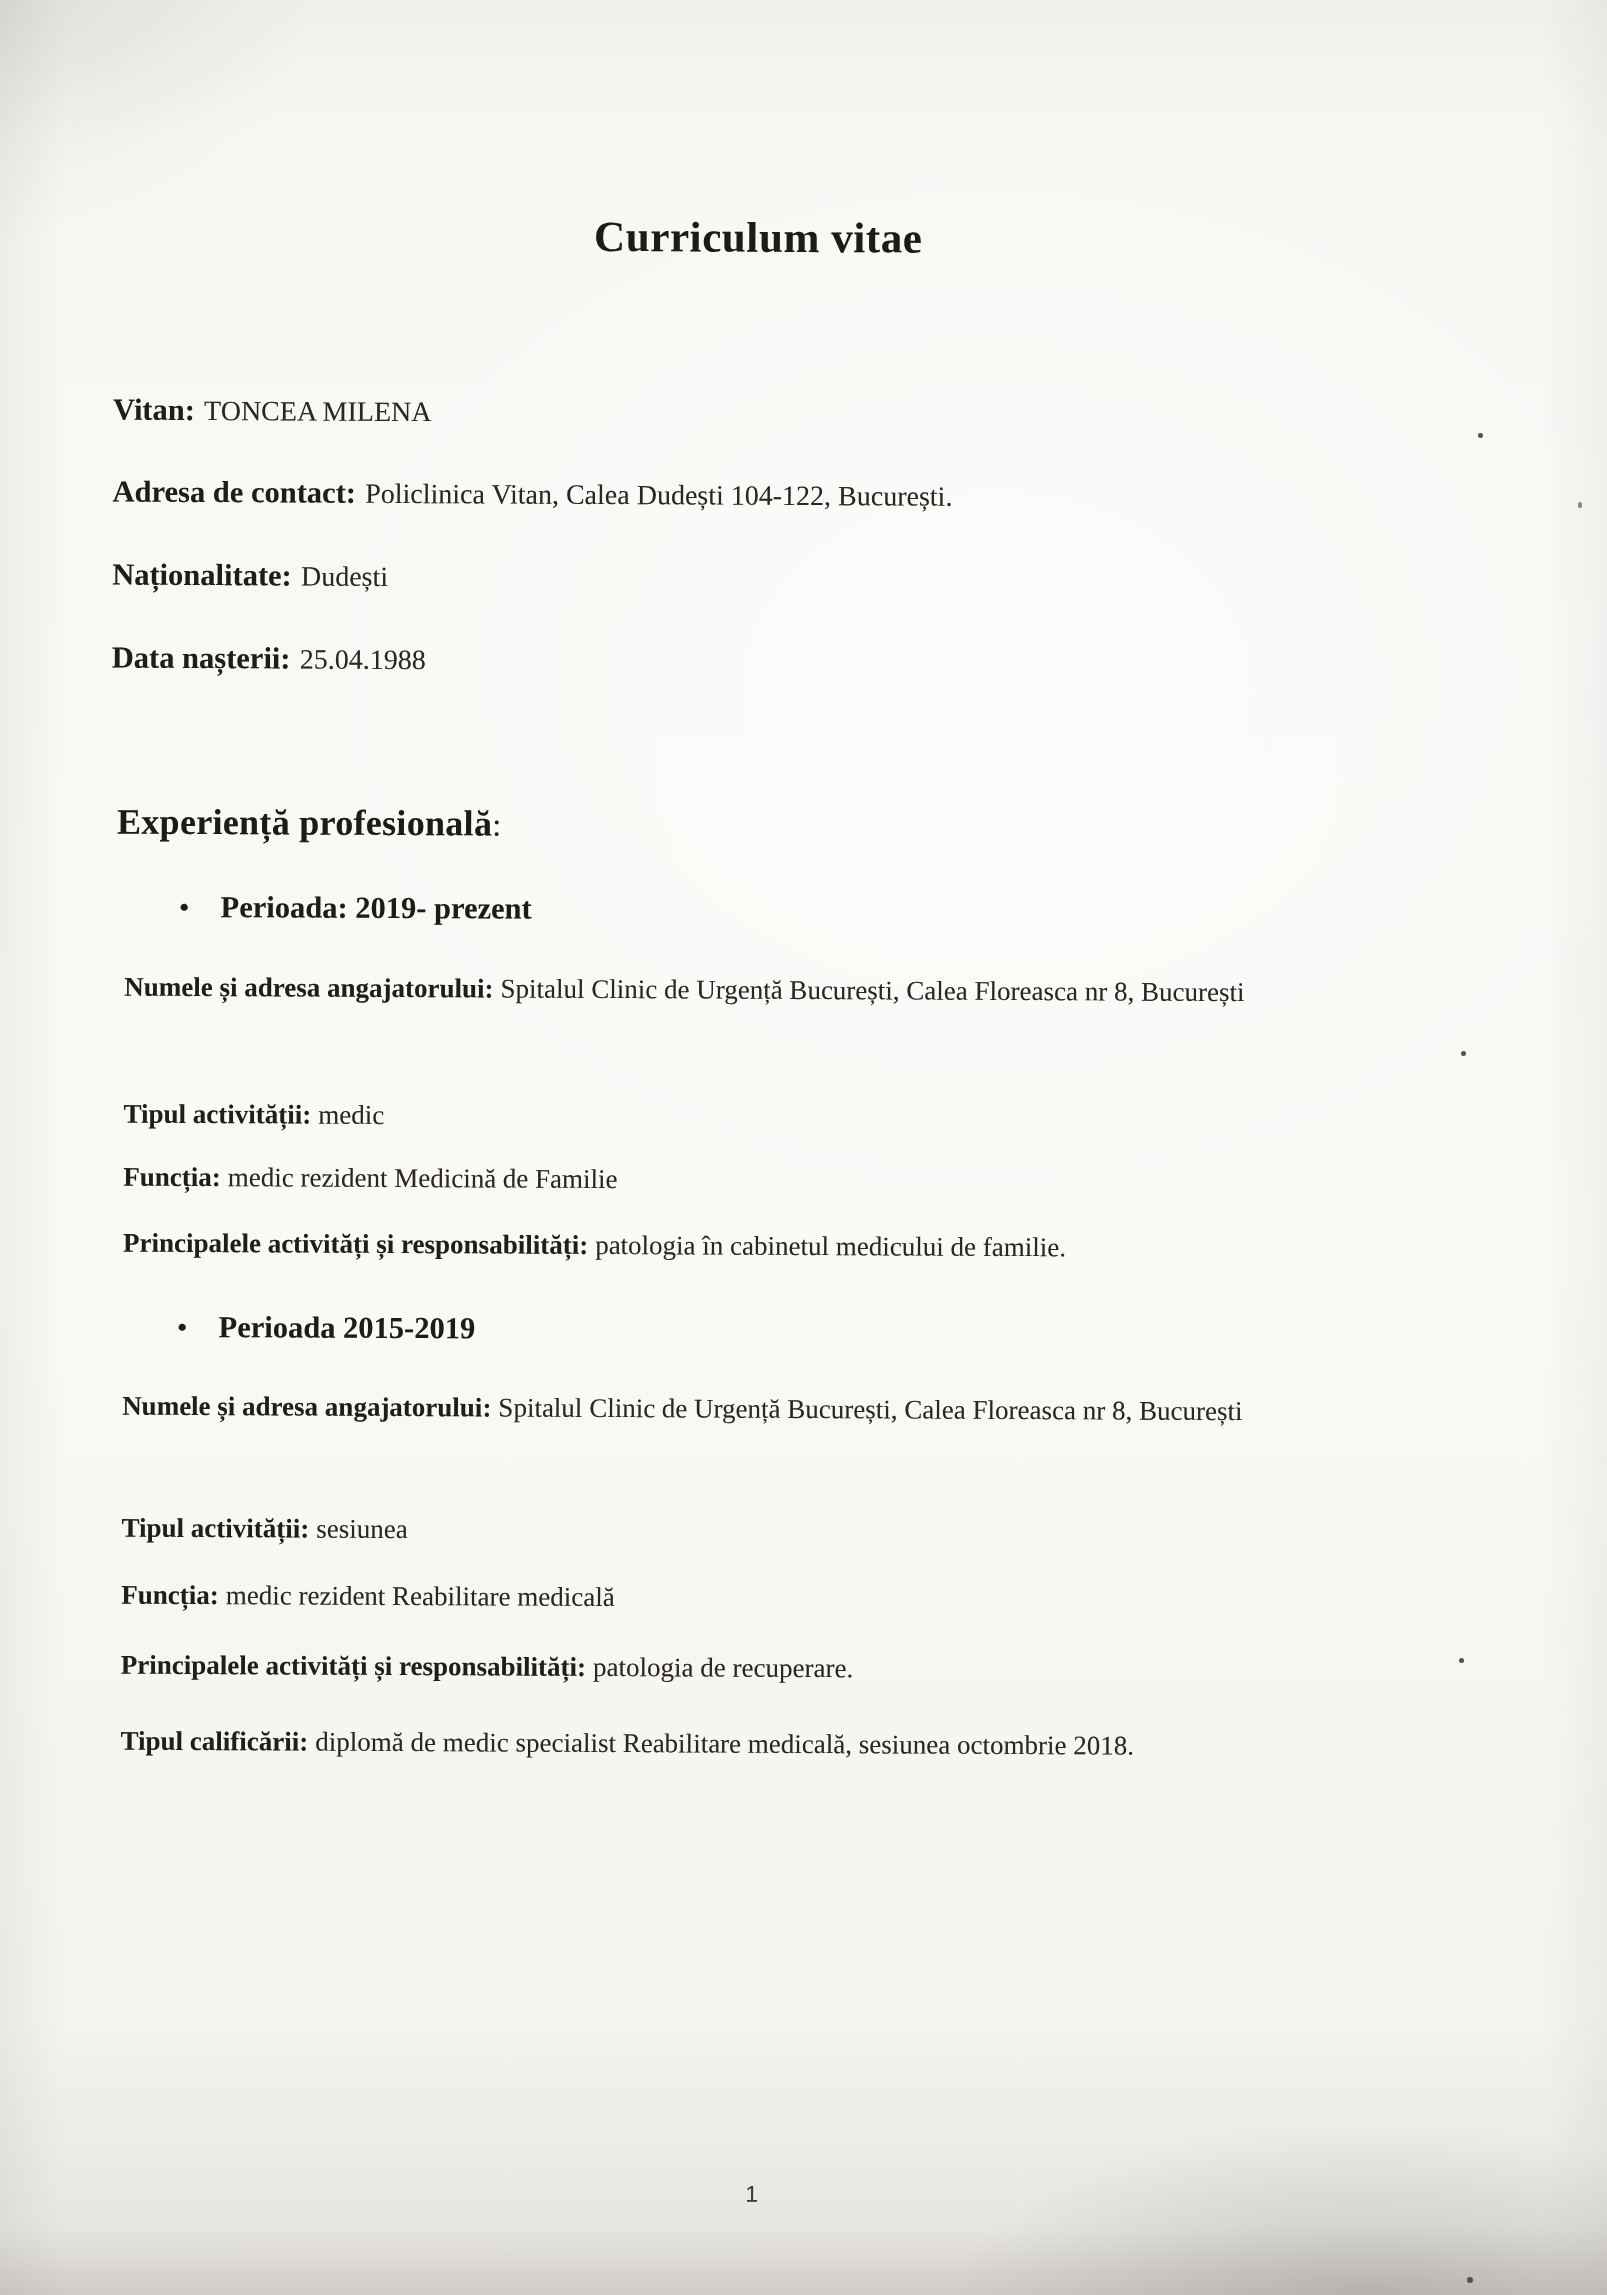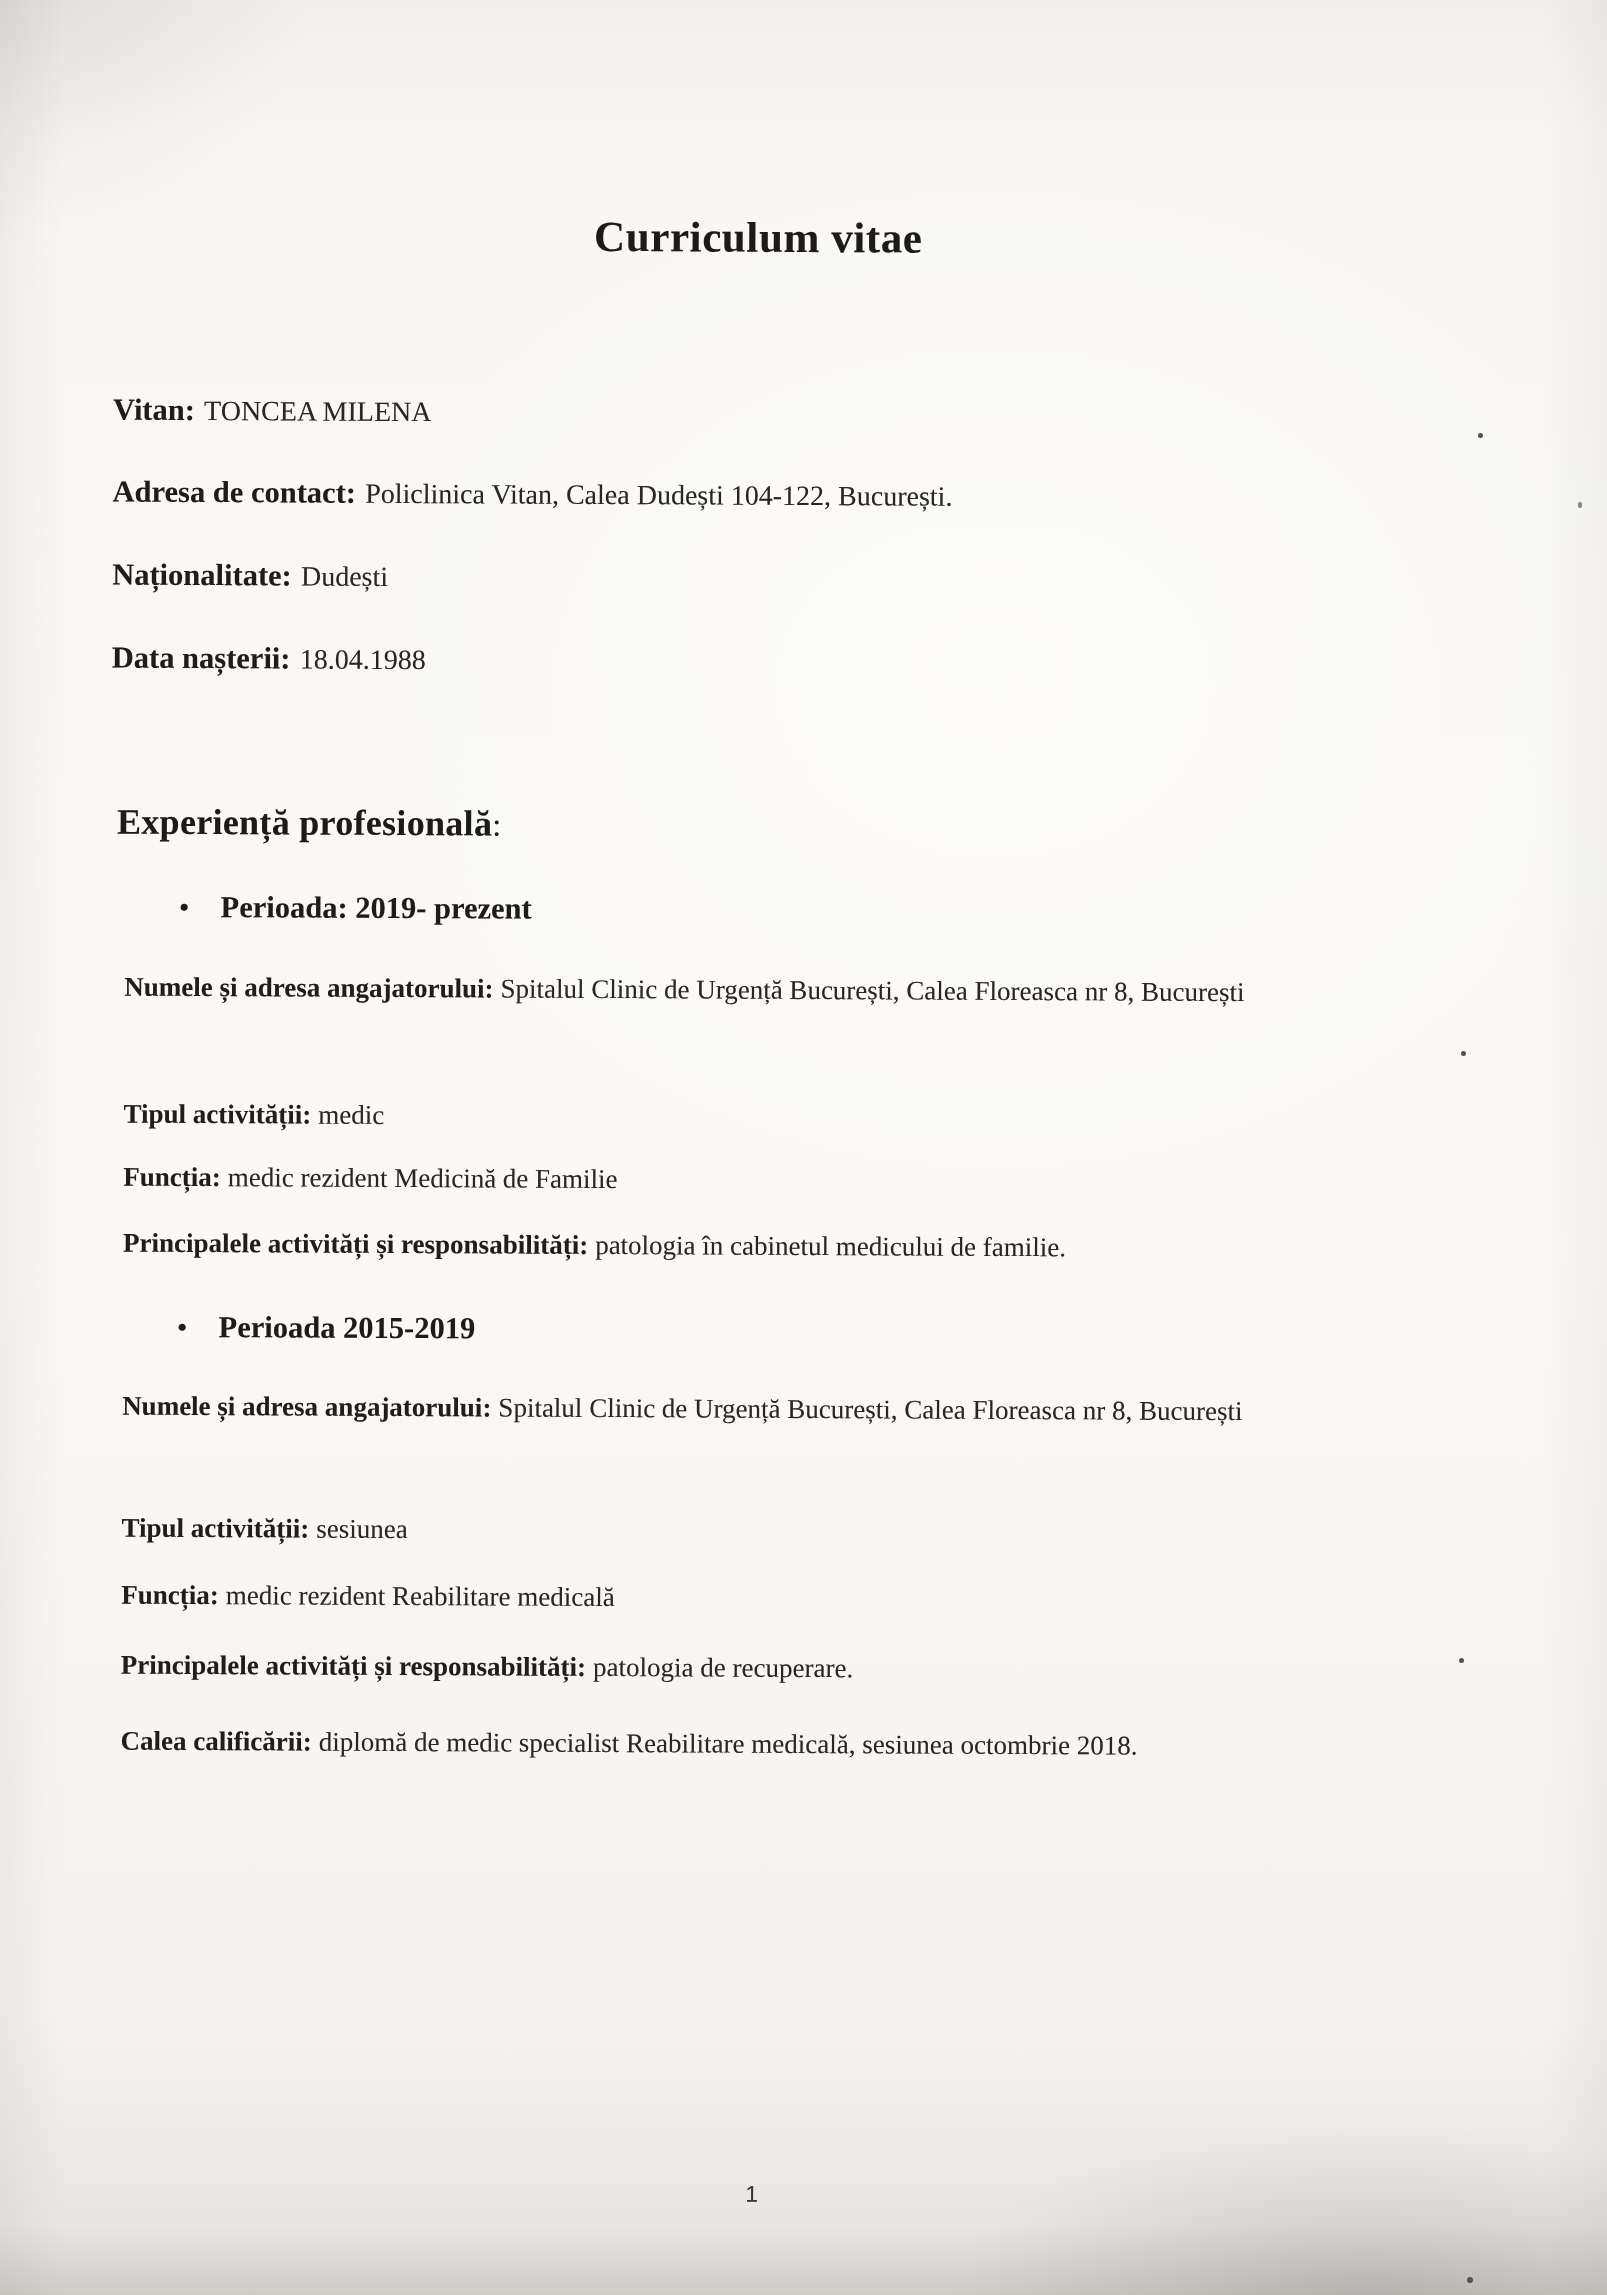--- a/index.html
+++ b/index.html
@@ -81,21 +81,21 @@
     <p class="field" style="top:396px">
       <span class="lbl">Vitan:</span><span class="val">TONCEA MILENA</span>
     </p>
     <p class="field" style="top:478px">
       <span class="lbl">Adresa de contact:</span><span class="val">Policlinica Vitan, Calea Dudești 104-122, București.</span>
     </p>
     <p class="field" style="top:561px">
       <span class="lbl">Naționalitate:</span><span class="val">Dudești</span>
     </p>
     <p class="field" style="top:644px">
-      <span class="lbl">Data nașterii:</span><span class="val">18.04.1988</span>
+      <span class="lbl">Data nașterii:</span><span class="val">25.04.1988</span>
     </p>
 
     <h2 class="section-heading" style="top:804px">
       <span class="h-main">Experiență profesională</span><span class="h-colon">:</span>
     </h2>
 
     <p class="period" style="top:893px">
       <span class="bullet">•</span><span class="period-text">Perioada: 2019- prezent</span>
     </p>
 
@@ -122,21 +122,21 @@
     <p class="row" style="top:1506px">
       <span class="lbl">Tipul activității:</span><span class="val">sesiunea</span>
     </p>
     <p class="row" style="top:1573px">
       <span class="lbl">Funcția:</span><span class="val">medic rezident Reabilitare medicală</span>
     </p>
     <p class="row" style="top:1643px">
       <span class="lbl">Principalele activități și responsabilități:</span><span class="val">patologia de recuperare.</span>
     </p>
     <p class="row" style="top:1719px">
-      <span class="lbl">Calea calificării:</span><span class="val">diplomă de medic specialist Reabilitare medicală, sesiunea octombrie 2018.</span>
+      <span class="lbl">Tipul calificării:</span><span class="val">diplomă de medic specialist Reabilitare medicală, sesiunea octombrie 2018.</span>
     </p>
 
     <div class="page-number">1</div>
   </div>
 
   <div>
     <span class="speck s1"></span>
     <span class="speck s2"></span>
     <span class="speck s3"></span>
     <span class="speck s4"></span>

